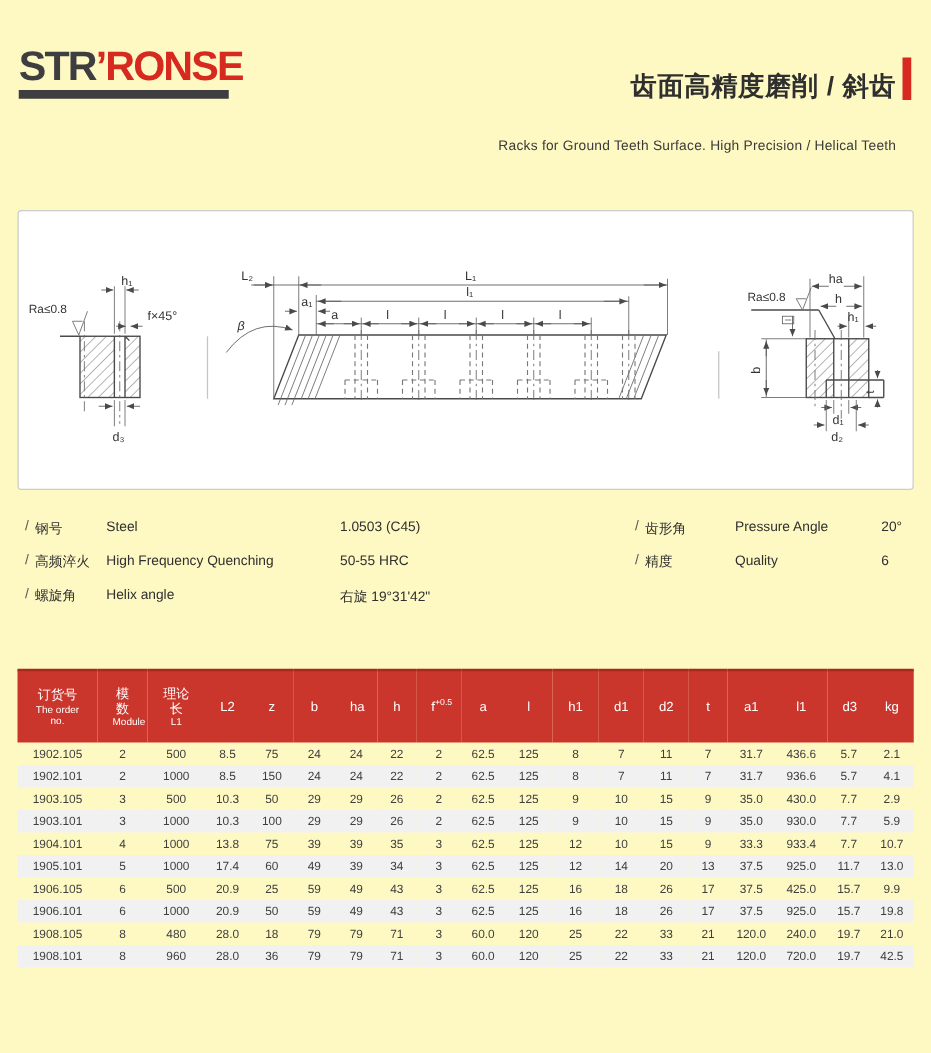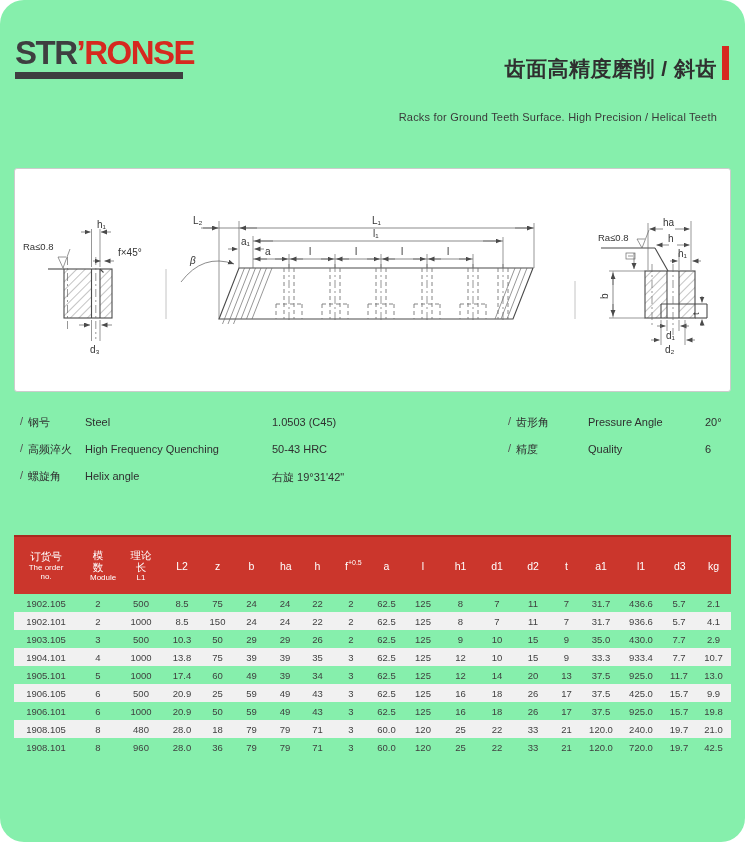--- a/index.html
+++ b/index.html
@@ -1,21 +1,21 @@
 <!DOCTYPE html>
 <html style="--accent: #d6291f; --logo_dark: #3e3e40; --table_header: #cb362c; --table_header_top: #a82a1f; --stripe: #f1f1f1;"><head>
 <meta charset="utf-8">
 <style>
   :root{
     --accent:#d6291f; --logo_dark:#3e3e40; --table_header:#cb362c;
     --table_header_top:#a82a1f; --stripe:#f1f1f1; --ink:#2f2f2f; --line:#4a4a4a;
   }
   *{margin:0;padding:0;box-sizing:border-box;}
   body{background:#ffffff;font-family:"Liberation Sans", sans-serif;}
-  .page{position:relative;width:745px;height:842px;background:#86efac;overflow:hidden;border-radius:24px;}
+  .page{position:relative;width:745px;height:842px;background:#fef9c3;overflow:hidden;}
 
   
   .logo{position:absolute;left:15px;top:36px;font-size:33px;font-weight:bold;letter-spacing:-1.5px;line-height:34px;white-space:nowrap;}
   .logo .p1{color:var(--logo_dark);}
   .logo .p2{color:var(--accent);}
   .logo-bar{position:absolute;left:15px;top:72px;width:168px;height:7px;background:var(--logo_dark);}
   .title-cn{position:absolute;right:28px;top:42px;font-size:21px;font-weight:bold;color:var(--ink);letter-spacing:.5px;margin-top:13px;}
   .title-en{position:absolute;right:28px;top:69px;font-size:11px;color:#3a3a3a;letter-spacing:.2px;margin-top:42px;}
   .title-accent{position:absolute;right:16px;top:46px;width:7px;height:34px;background:var(--accent);}
 
@@ -283,21 +283,21 @@
     <div class="spec-row" style="left:20px;top:415px;width:460px">
       <span class="slash">/</span>
       <span class="cn">钢号</span>
       <span class="en" style="left:65px">Steel</span>
       <span class="val" style="left:252px">1.0503 (C45)</span>
     </div>
     <div class="spec-row" style="left:20px;top:442px;width:460px">
       <span class="slash">/</span>
       <span class="cn">高频淬火</span>
       <span class="en" style="left:65px">High Frequency Quenching</span>
-      <span class="val" style="left:252px">50-43 HRC</span>
+      <span class="val" style="left:252px">50-55 HRC</span>
     </div>
     <div class="spec-row" style="left:20px;top:469px;width:460px">
       <span class="slash">/</span>
       <span class="cn">螺旋角</span>
       <span class="en" style="left:65px">Helix angle</span>
       <span class="val" style="left:252px">右旋 19°31'42"</span>
     </div>
     <div class="spec-row" style="left:508px;top:415px;width:225px">
       <span class="slash">/</span>
       <span class="cn">齿形角</span>
@@ -415,20 +415,41 @@
           <td>9</td>
           <td>10</td>
           <td>15</td>
           <td>9</td>
           <td>35.0</td>
           <td>430.0</td>
           <td>7.7</td>
           <td>2.9</td>
         </tr>
         <tr>
+          <td>1903.101</td>
+          <td>3</td>
+          <td>1000</td>
+          <td>10.3</td>
+          <td>100</td>
+          <td>29</td>
+          <td>29</td>
+          <td>26</td>
+          <td>2</td>
+          <td>62.5</td>
+          <td>125</td>
+          <td>9</td>
+          <td>10</td>
+          <td>15</td>
+          <td>9</td>
+          <td>35.0</td>
+          <td>930.0</td>
+          <td>7.7</td>
+          <td>5.9</td>
+        </tr>
+        <tr>
           <td>1904.101</td>
           <td>4</td>
           <td>1000</td>
           <td>13.8</td>
           <td>75</td>
           <td>39</td>
           <td>39</td>
           <td>35</td>
           <td>3</td>
           <td>62.5</td>

